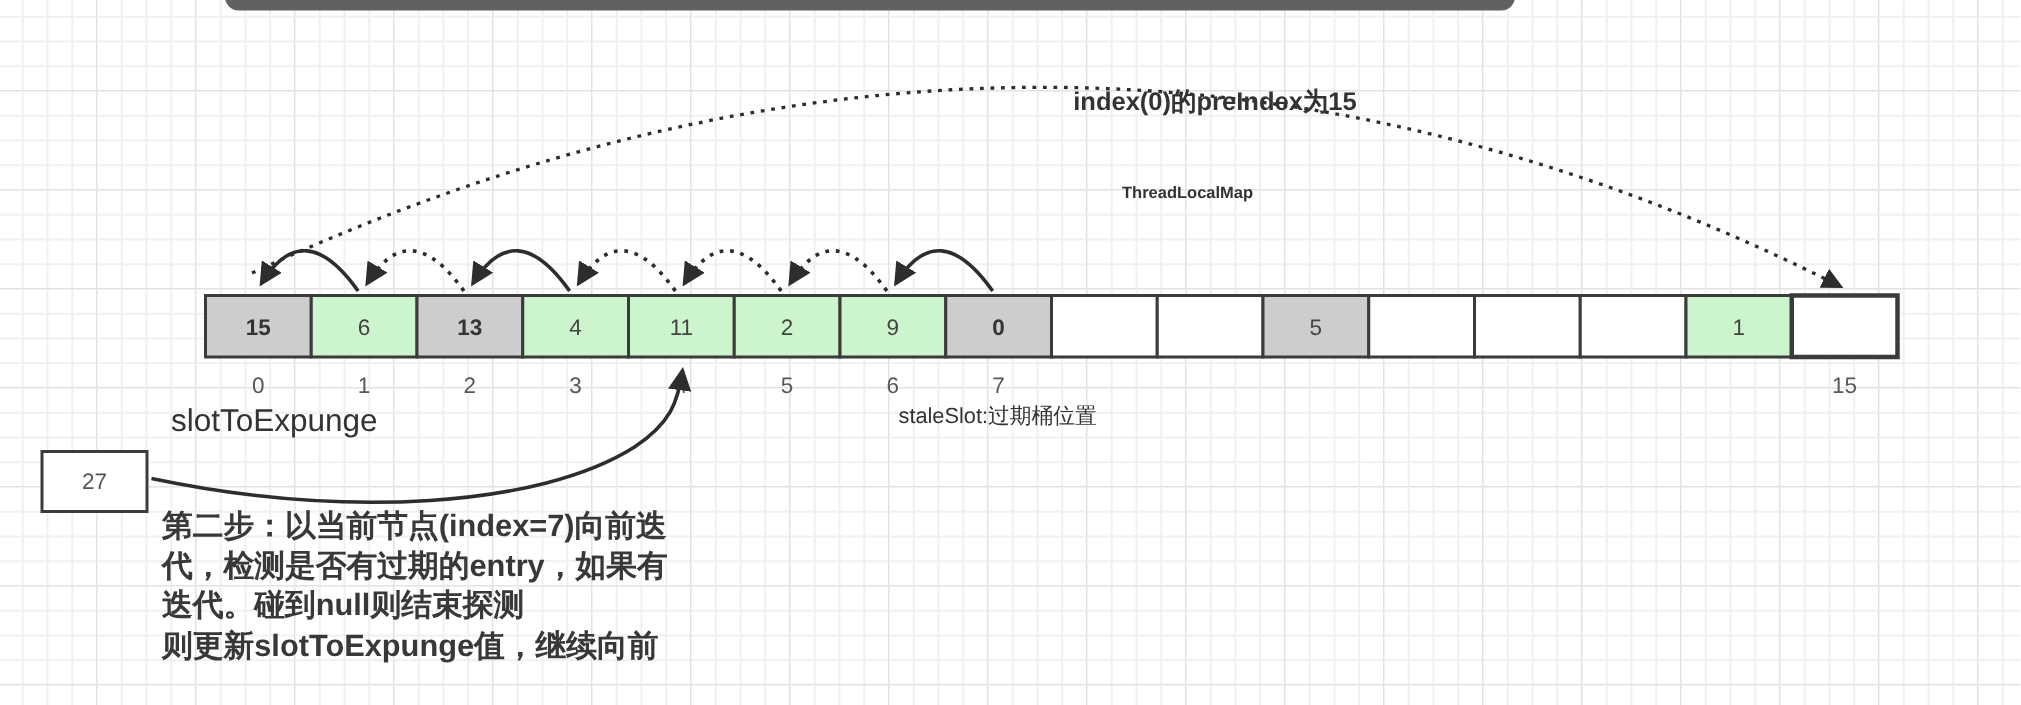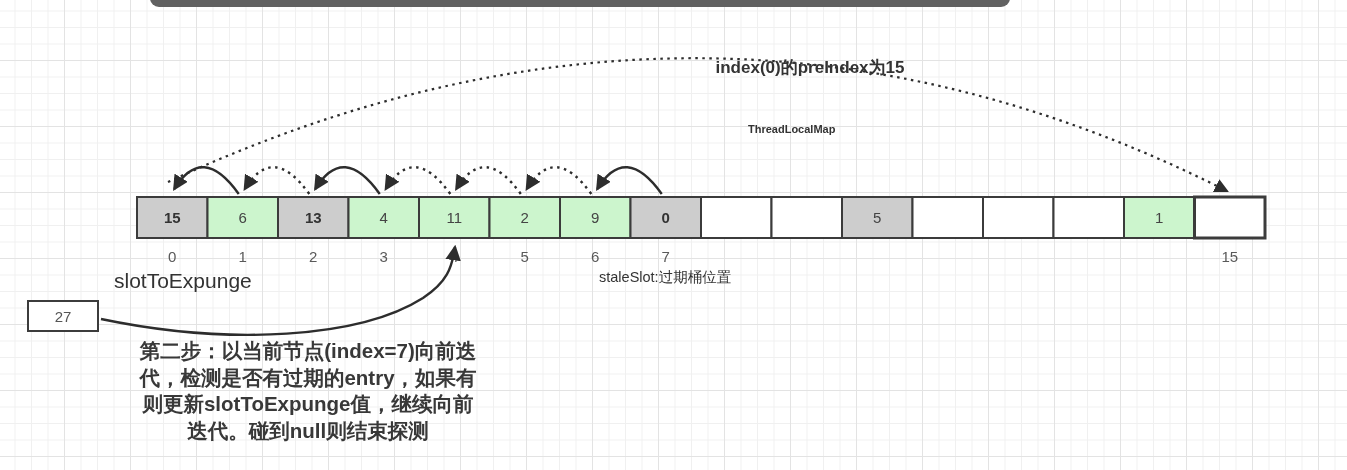--- a/index.html
+++ b/index.html
@@ -30,27 +30,27 @@
   }
   .slot-label {
     position:absolute; left:114px; top:269px; font-size:21px; font-weight:normal;
     color:#333; z-index:3;
   }
   .stale-label {
     position:absolute; left:599px; top:268px; font-size:14.5px; font-weight:normal;
     color:#333; z-index:3;
   }
   .pointer-box {
-    position:absolute; left:27px; top:300px; width:72px; height:32px;
+    position:absolute; left:27px; top:300px; width:72px; height:42px;
     background:#fff; border:2px solid #3c3c3c; z-index:3;
     display:flex; align-items:center; justify-content:center;
     font-size:15px; color:#555;
   }
   .note {
-    position:absolute; left:108px; top:338px; width:400px; text-align:center;
+    position:absolute; left:108px; top:338px; width:400px; text-align:left;
     font-size:20.5px; font-weight:bold; color:#383838; line-height:26.5px; z-index:3;
   }
   svg#diagram-svg { position:absolute; left:0; top:0; z-index:2; }
   svg text { font-family:"Liberation Sans","DejaVu Sans",sans-serif; }
   svg text.val { font-size:15px; fill:#444; text-anchor:middle; }
   svg text.val.bold { font-weight:bold; fill:#333; }
   svg text.idx { font-size:15px; fill:#595959; text-anchor:middle; }
 </style>
 </head>
 <body>
@@ -123,17 +123,17 @@
 
   <div class="stale-label">staleSlot:过期桶位置</div>
 
   <div class="pointer-box">
     <span>27</span>
   </div>
 
   <div class="note">
     <div>第二步：以当前节点(index=7)向前迭</div>
     <div>代，检测是否有过期的entry，如果有</div>
+    <div>迭代。碰到null则结束探测</div>
     <div>则更新slotToExpunge值，继续向前</div>
-    <div>迭代。碰到null则结束探测</div>
   </div>
 
 </div>
 
 </body></html>

